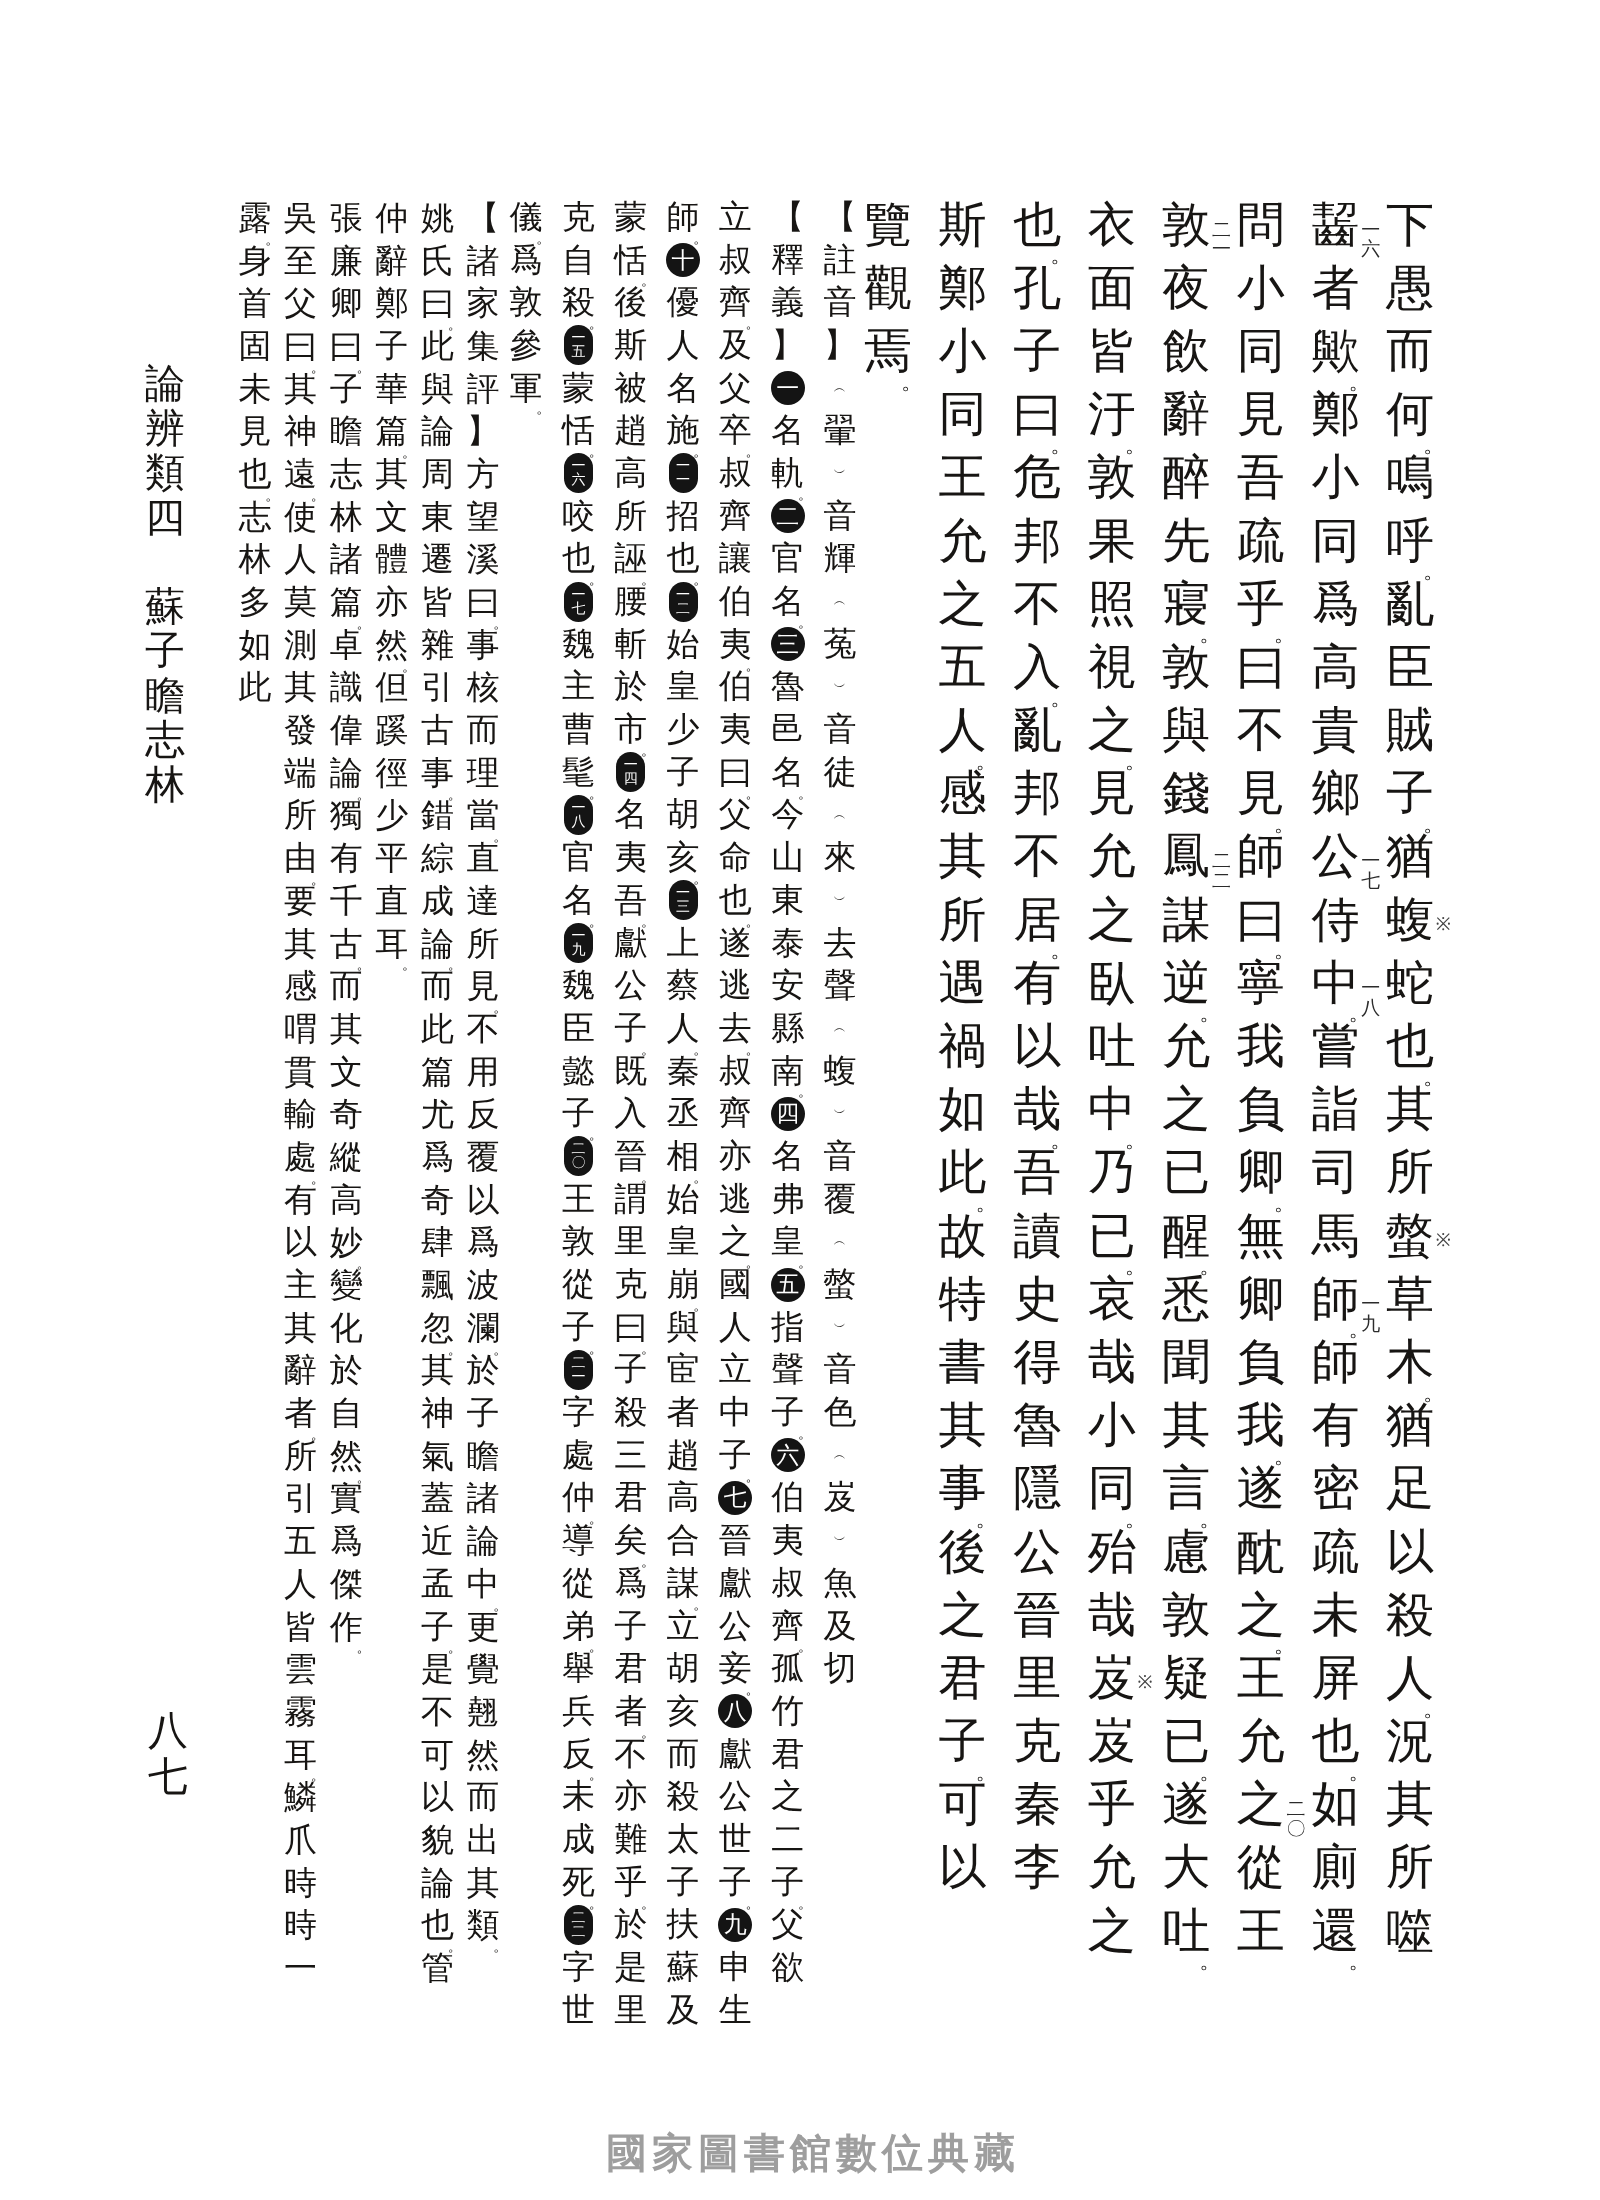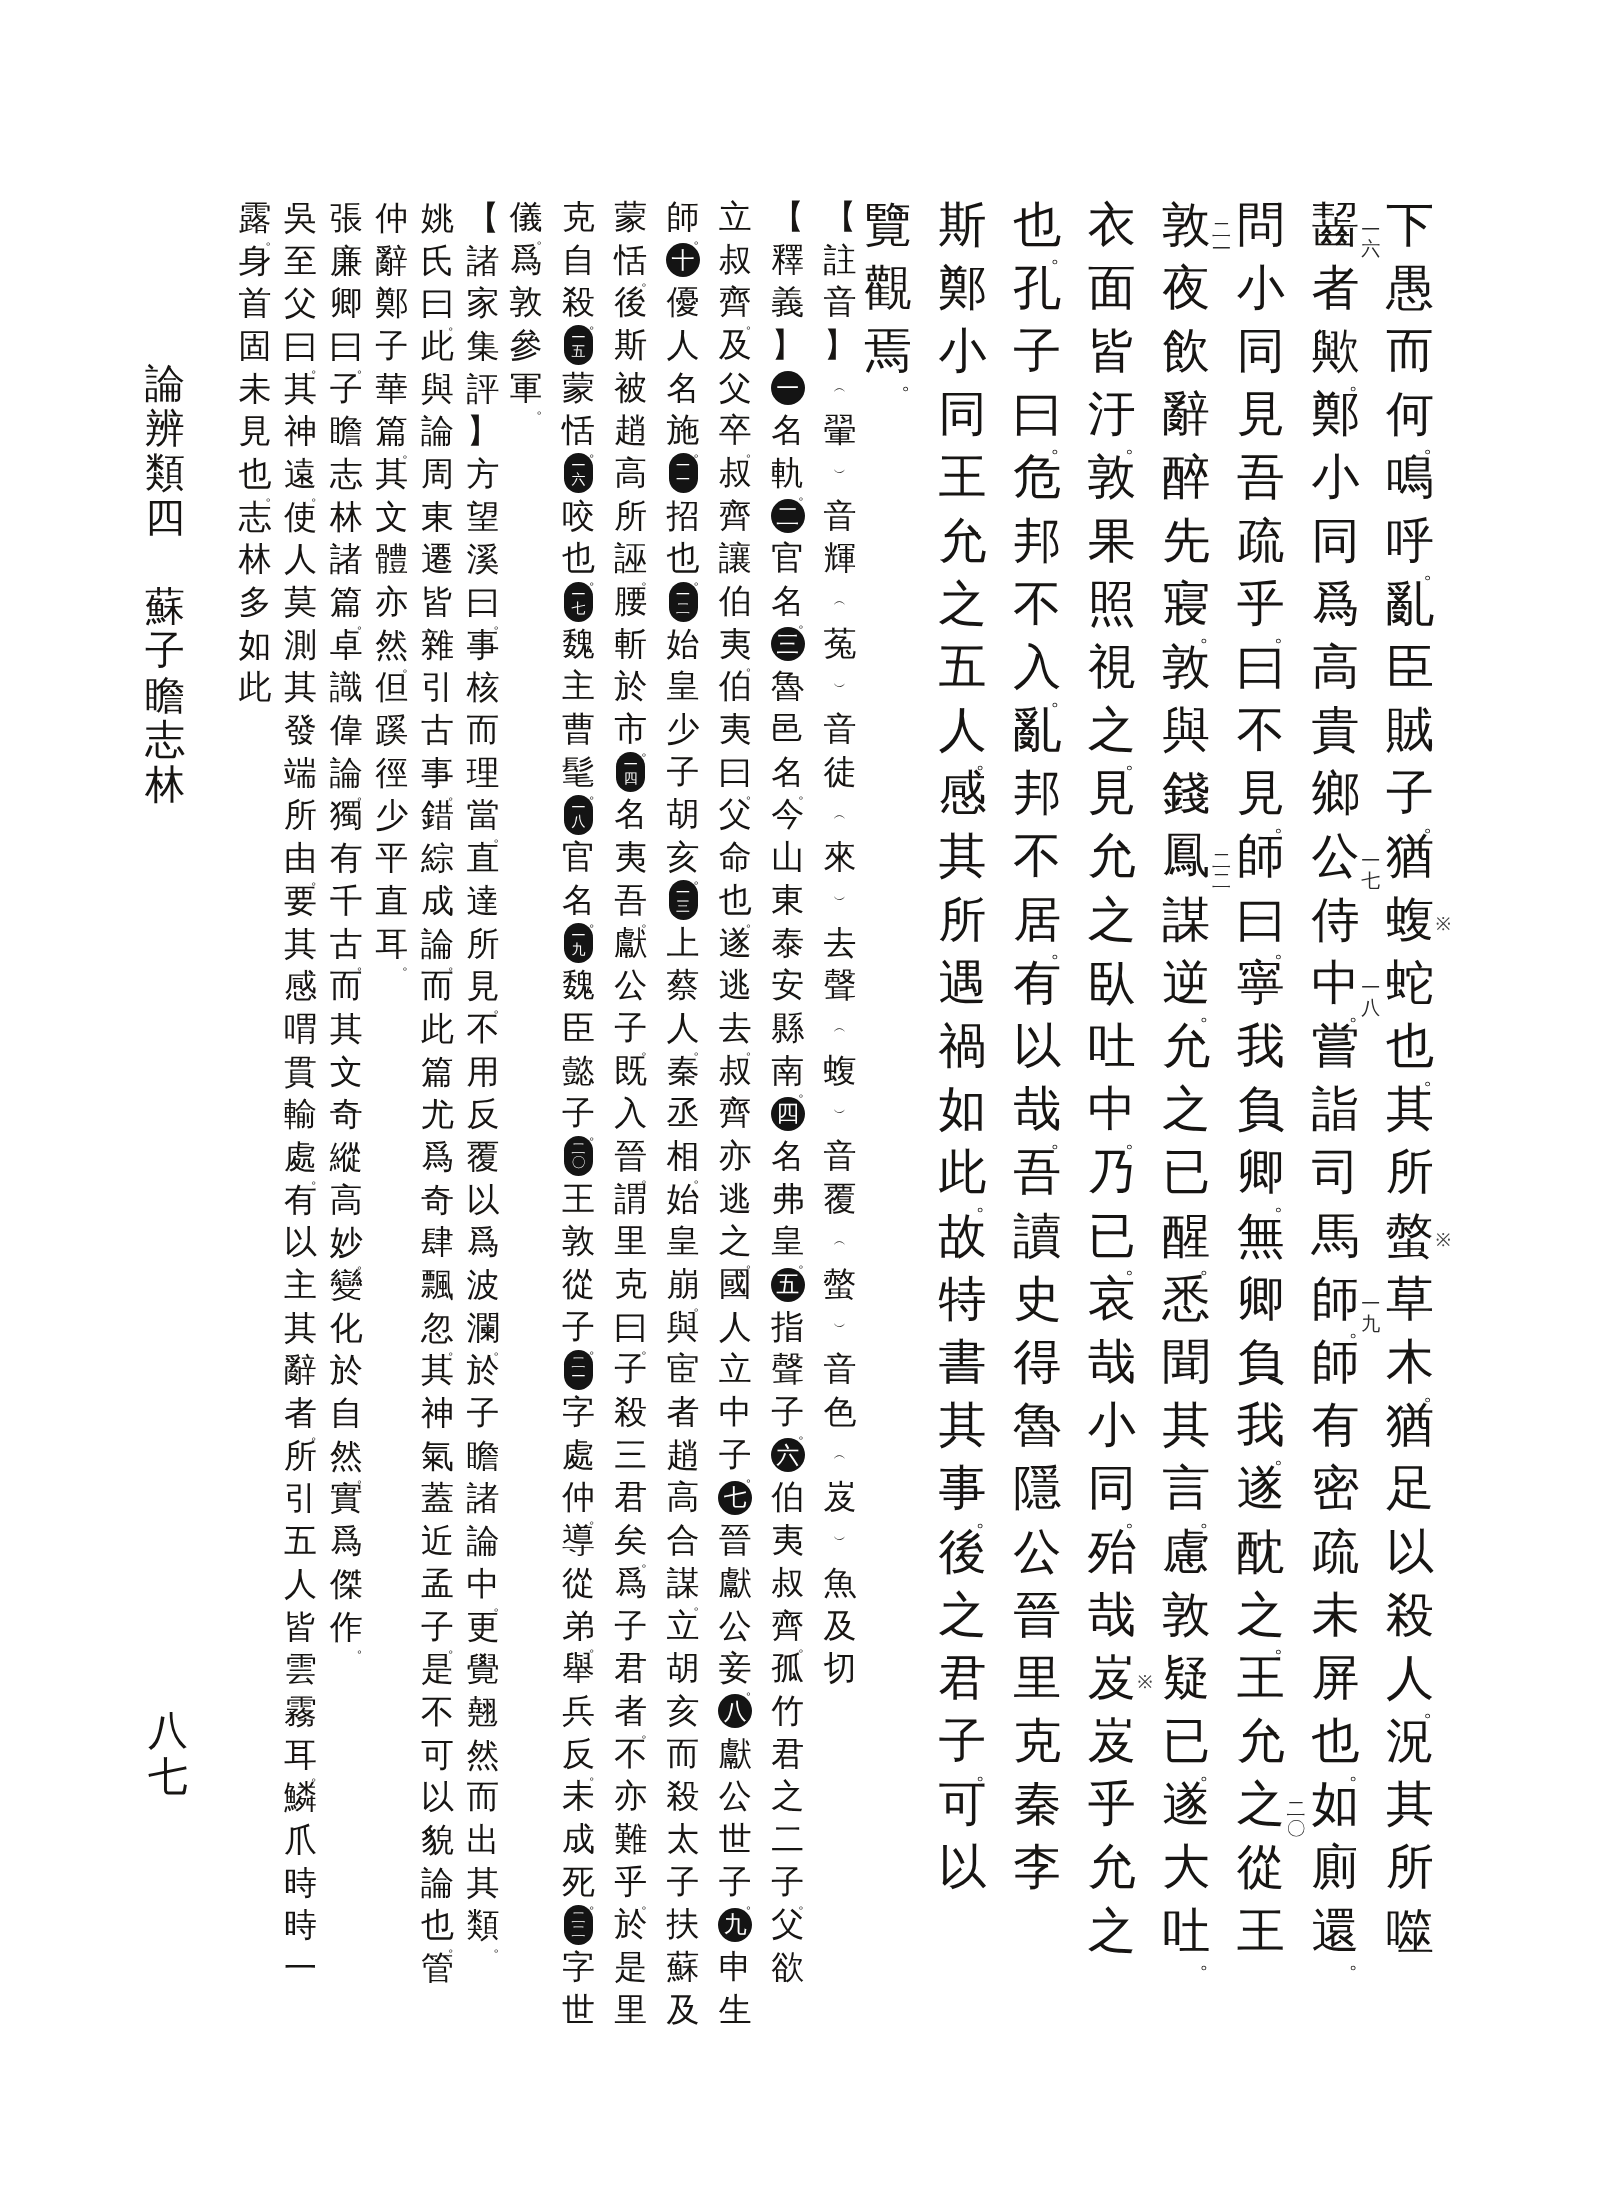--- a/index.html
+++ b/index.html
@@ -2261,13 +2261,14 @@
         <div class="cell" style="height: 46px;">
           <span class="g">八</span>
         </div>
         <div class="cell" style="height: 46px;">
           <span class="g">七</span>
         </div>
       </div>
     </div>
 
 
+  <div class="stamp">國家圖書館數位典藏</div>
 </div>
 
 </body></html>

